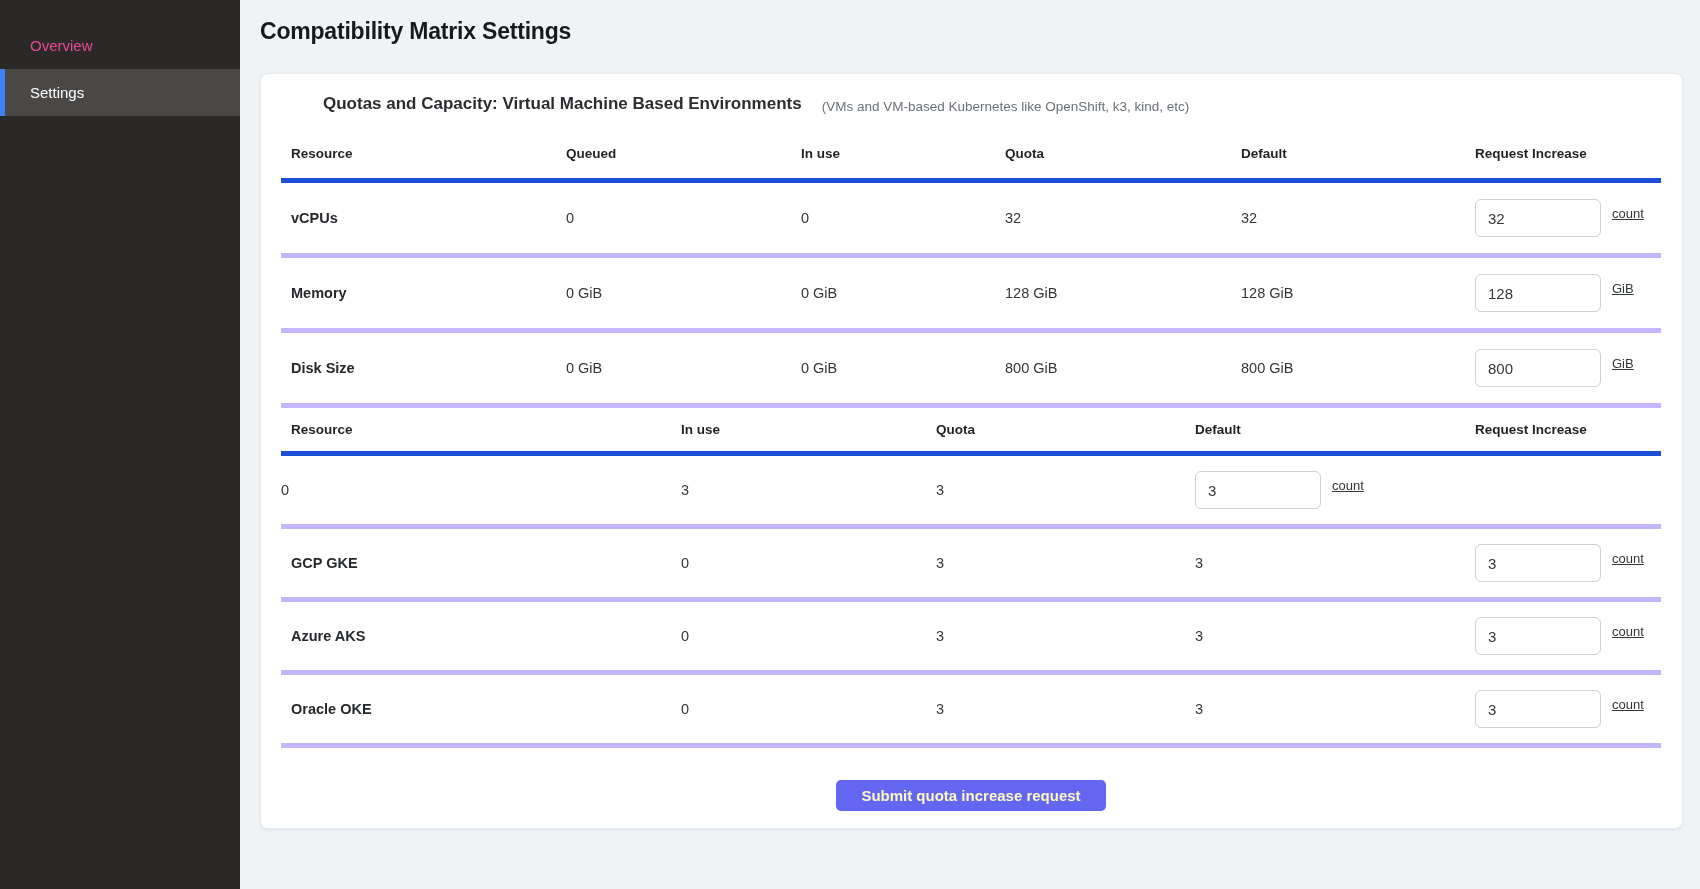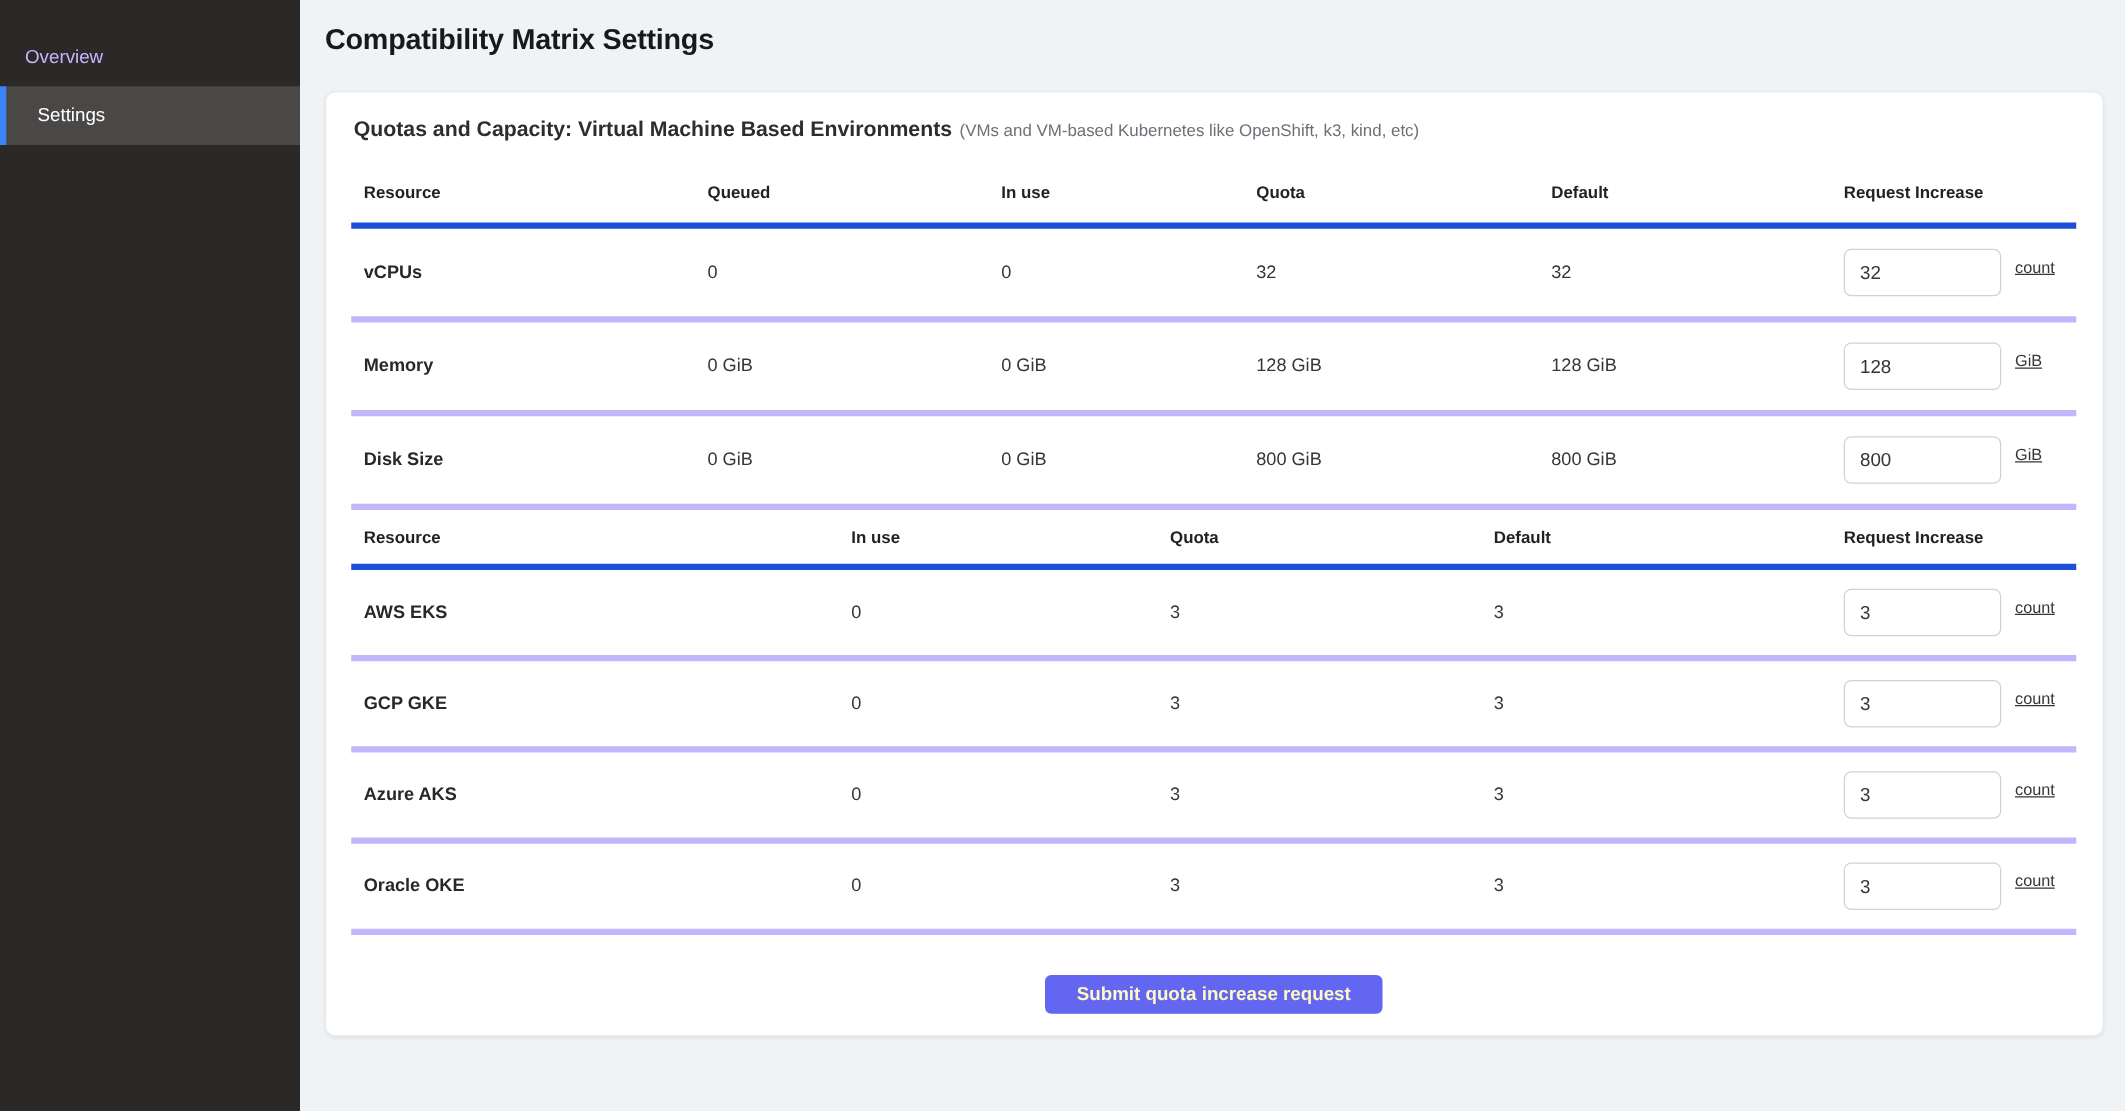--- a/index.html
+++ b/index.html
@@ -16,23 +16,23 @@
     width: 240px;
     min-width: 240px;
     height: 100%;
     background: #2a2928;
     padding-top: 22px;
   }
   .nav-item {
     height: 47px;
     display: flex;
     align-items: center;
-    padding-left: 20px;
+    padding-left: 30px;
     font-size: 15px;
-    color: #c4b5fd;
+    color: #ec4899;
     cursor: pointer;
   }
   .nav-item.active {
     background: #4a4847;
     color: #ffffff;
     border-left: 5px solid #3b82f6;
     padding-left: 25px;
   }
 
   
@@ -52,24 +52,25 @@
     background: #ffffff;
     border-radius: 8px;
     border: 1px solid #e9ecee;
     box-shadow: 0 1px 3px rgba(20,30,40,0.08);
     width: 1423px;
     padding: 20px 21px 17px 20px;
   }
 
   .section-title-row {
     display: flex;
-    align-items: center;
-    gap: 6px;
+    align-items: flex-end;
+    gap: 20px;
     padding-left: 2px;
     margin-bottom: 14px;
+    margin-left: 40px;
   }
   .section-title {
     font-size: 17px;
     font-weight: 700;
     color: #2b2e31;
   }
   .section-subtitle {
     font-size: 13.5px;
     color: #6b7177;
   }
@@ -215,21 +216,20 @@
       <div class="t2">
         <div class="thead">
           <div>Resource</div>
           <div>In use</div>
           <div>Quota</div>
           <div>Default</div>
           <div>Request Increase</div>
         </div>
 
         <div class="trow">
-          <div class="cell-resource">AWS EKS</div>
           <div>0</div>
           <div>3</div>
           <div>3</div>
           <div class="request-cell">
             <input class="request-input" type="text" value="3" style="">
             <span class="unit-label">count</span>
           </div>
         </div>
 
         <div class="trow">

